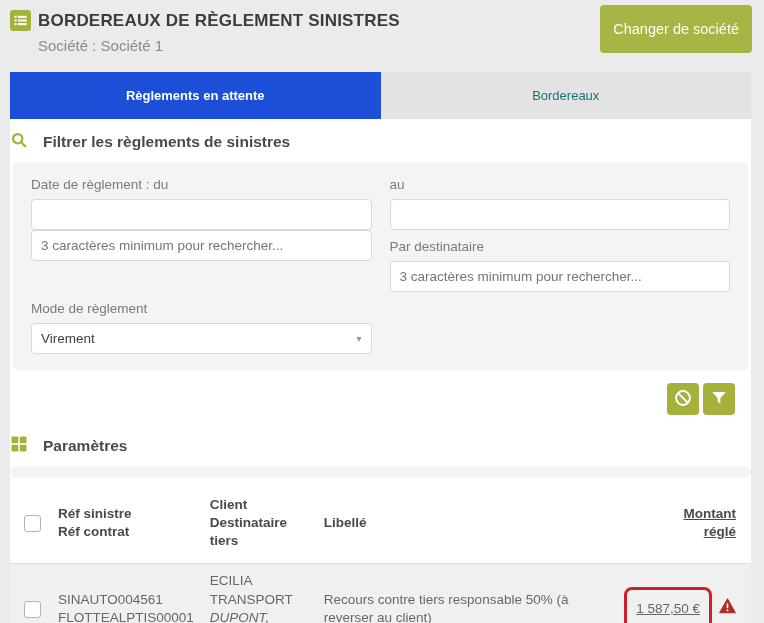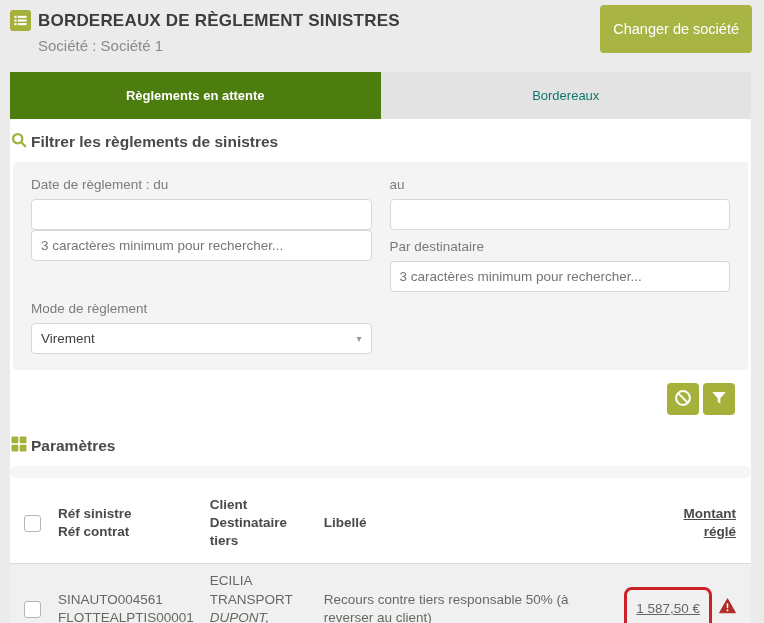--- a/index.html
+++ b/index.html
@@ -24,28 +24,28 @@
     position: absolute; top: 5px; right: 12px;
     background: #a8b545; color: #fff; border: none; border-radius: 4px;
     font-family: inherit; font-size: 14.5px; padding: 16px 13px; cursor: pointer;
   }
   
   .tabs { display: flex; margin: 10px 13px 0 10px; }
   .tab {
     flex: 1; height: 47px; display: flex; align-items: center; justify-content: center;
     font-size: 13px; cursor: pointer;
   }
-  .tab.active { background: #4d7c0f; color: #fff; font-weight: bold; }
+  .tab.active { background: #1d4ed8; color: #fff; font-weight: bold; }
   .tab.inactive { background: #e3e3e3; color: #0f766e; }
   
   .content {
     margin: 0 13px 0 10px; background: #fff; min-height: 508px; padding: 13px 0 16px 0;
   }
   .section-heading {
-    display: flex; align-items: center; gap: 4px; margin: 0 0 10px 1px;
+    display: flex; align-items: center; gap: 16px; margin: 0 0 10px 1px;
     font-size: 15.5px; font-weight: bold; color: #4a4a47;
   }
   
   .filter-panel {
     margin: 0 3px; background: #f4f4f4; border-radius: 4px;
     padding: 6px 18px 16px 18px;
   }
   .field-row { display: flex; gap: 18px; }
   .field { flex: 1; }
   .field-label { font-size: 13.5px; color: #7b7b78; margin: 9px 0 7px 0; }

